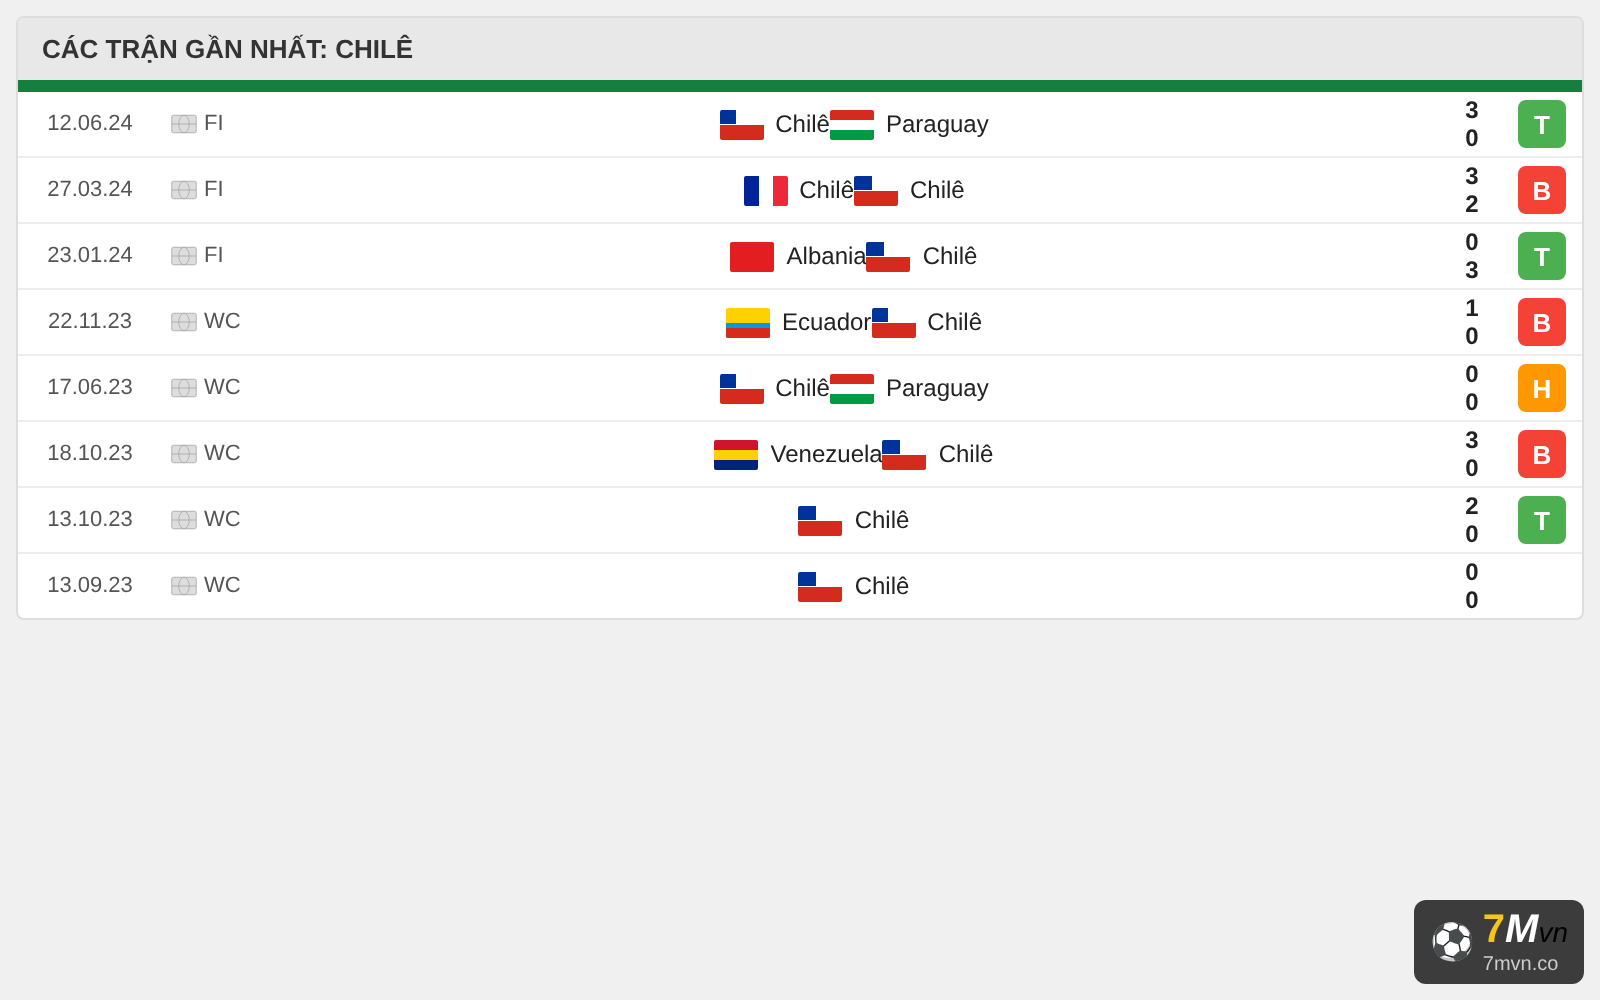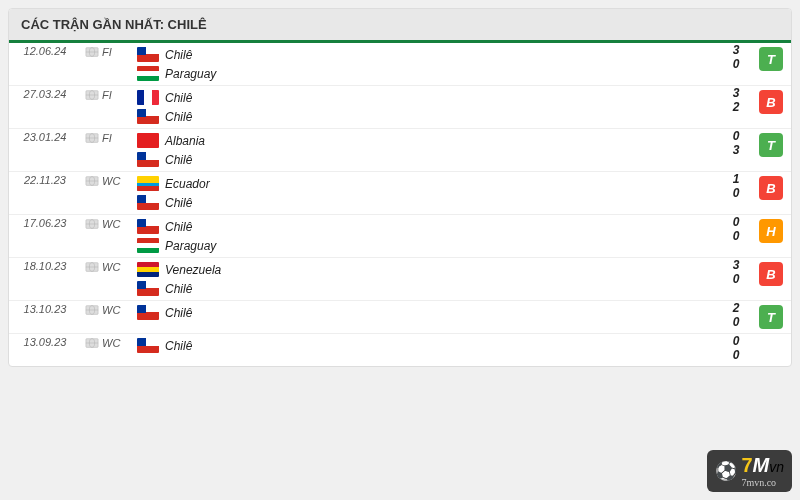--- a/index.html
+++ b/index.html
@@ -17,29 +17,28 @@
       border-radius: 4px;
       margin: 8px;
       overflow: hidden;
     }
     .header {
       background: #e8e8e8;
       padding: 8px 12px;
       font-size: 13px;
       font-weight: bold;
       color: #333;
-      border-bottom: 3px solid #15803d;
+      border-bottom: 6px solid #15803d;
     }
     .match-row {
       display: flex;
-      align-items: flex-start;
+      align-items: center;
       border-bottom: 1px solid #eee;
       padding: 0;
       min-height: 28px;
-      font-style: italic;
     }
     .match-row:last-child { border-bottom: none; }
     .date-col {
       width: 72px;
       font-size: 11px;
       color: #555;
       padding: 2px 6px;
       text-align: center;
     }
     .type-col {
@@ -47,21 +46,21 @@
       align-items: center;
       gap: 3px;
       width: 52px;
       font-size: 11px;
       color: #555;
       padding: 2px 4px;
     }
     .teams-col {
       flex: 1;
       display: flex;
-      flex-direction: column;
+      flex-direction: row;
       justify-content: center;
       padding: 2px 4px;
     }
     .team-row {
       display: flex;
       align-items: center;
       gap: 6px;
       padding: 2px 0;
       font-size: 12px;
       color: #222;
@@ -166,21 +165,20 @@
       font-style: italic;
     }
     .watermark-num {
       color: #f5c518;
       font-size: 20px;
       font-weight: bold;
     }
     .watermark-sub {
       color: #ccc;
       font-size: 10px;
-      font-family: Liberation Serif, serif;
     }
     .watermark-ball {
       font-size: 18px;
     }
   </style>
 </head>
 <body>
 
 <div class="container">
   <div class="header">

